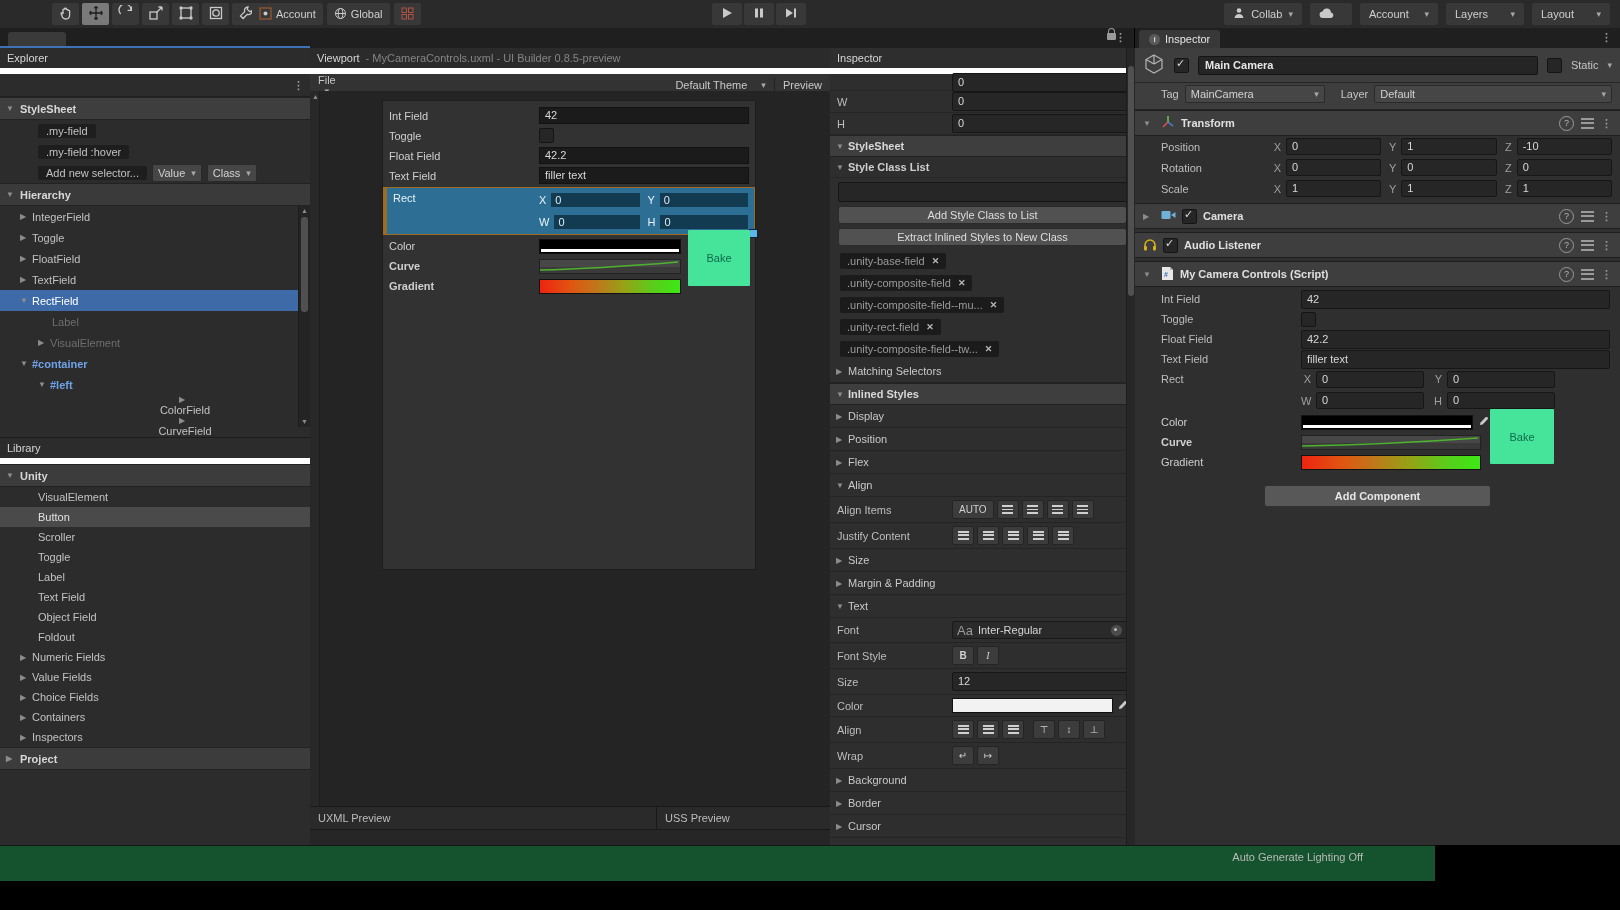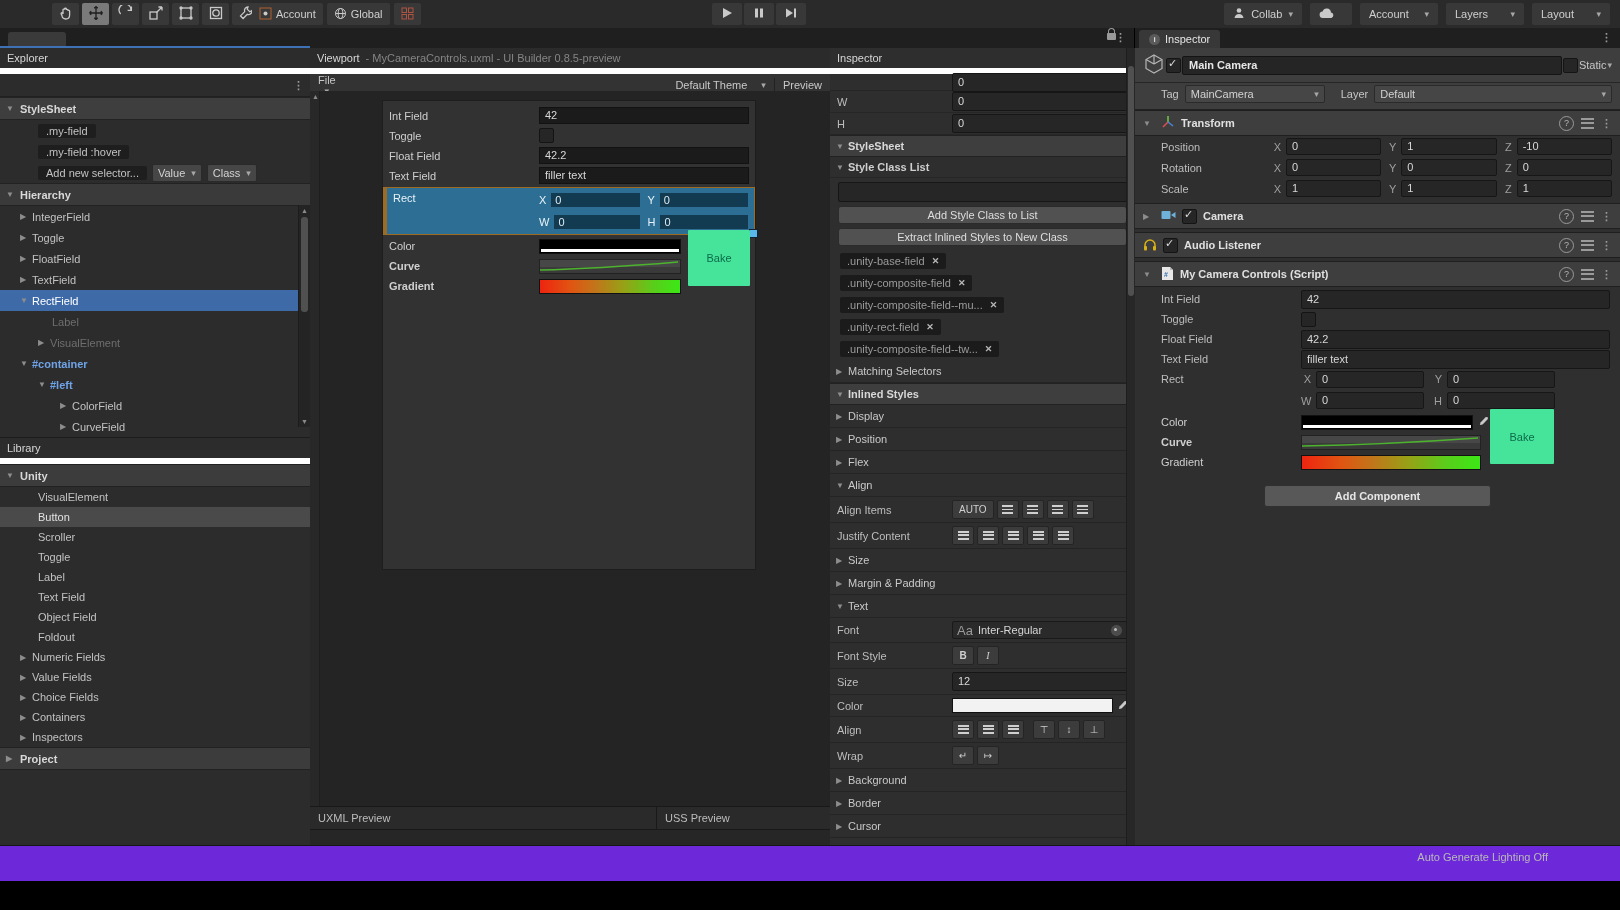--- a/index.html
+++ b/index.html
@@ -47,21 +47,21 @@
   #leftPanel{left:0;width:310px;border-right:1px solid #191919;}
   #viewport{left:310px;width:520px;border-right:1px solid #191919;background:#2b2b2b;}
   #uibInsp{left:830px;width:305px;border-right:1px solid #191919;background:#2e2e2e;}
   #unityInsp{left:1135px;width:485px;background:#2f2f2f;}
   .ptitle{height:20px;display:flex;align-items:center;padding:0 7px;border-bottom:6px solid #ffffff;color:#d6d6d6;}
   
   .minitool{height:22px;border-bottom:1px solid #202020;display:flex;align-items:center;justify-content:flex-end;padding:0 6px;}
   .sechdr{height:21px;background:#3e3e3e;border-top:1px solid #222;border-bottom:1px solid #222;display:flex;align-items:center;padding:0 6px;font-weight:bold;color:#d8d8d8;gap:2px;}
   .trow{height:21px;display:flex;align-items:center;color:#c2c2c2;}
   .trow .fo{flex:none;}
-  .d1{padding-left:20px;}.d2{padding-left:38px;}.d3{padding-left:60px;}
+  .d1{padding-left:20px;}.d2{padding-left:38px;}.d3{padding-left:60px;flex-direction:column;}
   .sel{background:#3e6ba8;color:#fff;}
   .dim{color:#6e6e6e;}
   .bluetext{color:#6fa3e8;font-weight:bold;}
   .chip{background:#1e1e1e;padding:1px 8px;border-radius:2px;}
   .ddl{background:#464646;border:1px solid #2a2a2a;border-radius:2px;height:16px;display:flex;align-items:center;gap:6px;padding:0 5px;color:#d2d2d2;}
   .librow{height:20px;display:flex;align-items:center;color:#c2c2c2;}
   .librow.hl{background:#4a4a4a;color:#e2e2e2;}
   .vscroll{position:absolute;width:11px;background:#242424;border-left:1px solid #1c1c1c;}
   .vthumb{position:absolute;left:2px;width:7px;background:#505050;border-radius:3px;}
   .sarrow{position:absolute;left:1px;width:9px;text-align:center;color:#8a8a8a;font-size:7px;}
@@ -105,42 +105,42 @@
   .pill .x{color:#b9b9b9;font-size:9px;font-weight:bold;}
   .ctlrow{display:flex;align-items:center;padding:3px 7px;border-bottom:1px solid #242424;gap:3px;}
   .ctlrow .il{width:112px;flex:none;color:#bdbdbd;}
   .autobtn{height:17px;padding:0 6px;background:#3c3c3c;border:1px solid #242424;border-radius:2px;display:flex;align-items:center;color:#cfcfcf;font-size:10px;}
   .objfld{flex:1;background:#2a2a2a;border:1px solid #191919;border-radius:2px;height:16px;display:flex;align-items:center;gap:5px;padding:0 4px;color:#d6d6d6;}
   .picker{margin-left:auto;width:11px;height:11px;border-radius:50%;background:#4c4c4c;border:1px solid #2a2a2a;position:relative;}
   .picker::after{content:"";position:absolute;left:3px;top:3px;width:3px;height:3px;border-radius:50%;background:#bbb;}
   .whitesw{flex:1;height:13px;background:#f2f2f2;border:1px solid #111;}
   .iscroll{position:absolute;right:0;top:0;bottom:0;width:8px;background:#272727;border-left:1px solid #1d1d1d;}
   
-  .gohdr{height:34px;background:#3e3e3e;border-bottom:1px solid #262626;display:flex;align-items:center;gap:1px;padding:0 8px;}
+  .gohdr{height:34px;background:#3e3e3e;border-bottom:1px solid #262626;display:flex;align-items:center;gap:9px;padding:0 8px;}
   .goname{flex:1;background:#252525;border:1px solid #141414;border-radius:2px;height:17px;line-height:17px;padding:0 6px;color:#e6e6e6;font-weight:bold;}
   .tagrow{height:22px;background:#3e3e3e;border-bottom:1px solid #222;display:flex;align-items:center;gap:6px;padding:0 8px 4px 26px;}
   .comphdr{height:24px;background:#3e3e3e;border-top:1px solid #1f1f1f;border-bottom:1px solid #1f1f1f;display:flex;align-items:center;gap:6px;padding:0 8px;}
   .comphdr .t{font-weight:bold;color:#e0e0e0;}
   .hic{margin-left:auto;display:flex;gap:7px;align-items:center;}
   .help{width:13px;height:13px;border-radius:50%;border:1px solid #9a9a9a;color:#b5b5b5;font-size:9px;display:flex;align-items:center;justify-content:center;}
   .preset{width:13px;height:11px;background:linear-gradient(#9a9a9a 0 2px,transparent 2px 4.5px,#9a9a9a 4.5px 6.5px,transparent 6.5px 9px,#9a9a9a 9px 11px);}
   .vrow{height:21px;display:flex;align-items:center;gap:5px;padding:0 8px 0 26px;}
   .vrow .vl{width:105px;color:#bdbdbd;}
   .axl{color:#9f9f9f;width:10px;text-align:right;}
   .vfld{flex:1;background:#262626;border:1px solid #161616;border-radius:2px;height:15px;line-height:15px;padding:0 5px;color:#d8d8d8;}
   .srow{height:20px;display:flex;align-items:center;padding:0 10px 0 26px;}
   .srow .sl{width:140px;color:#bdbdbd;flex:none;}
   .srow .fld{flex:1;}
   .scriptbody{position:relative;}
   .srect{display:flex;padding:1px 10px 1px 26px;height:40px;}
   .srect .sl{width:140px;color:#bdbdbd;padding-top:3px;}
   .srgrid{flex:1;display:grid;grid-template-columns:1fr 1fr;grid-template-rows:1fr 1fr;gap:3px 8px;padding-right:55px;}
   .addcomp{margin:14px auto 0;width:225px;height:20px;background:#585858;border:1px solid #303030;border-radius:3px;color:#e6e6e6;display:flex;align-items:center;justify-content:center;font-weight:bold;}
   
-  .statusbar{position:absolute;left:0;top:845px;width:1620px;height:35px;background:#6d28d9;border-top:1px solid #161616;}
+  .statusbar{position:absolute;left:0;top:845px;width:1435px;height:35px;background:#14532d;border-top:1px solid #161616;}
   .statustxt{position:absolute;right:72px;top:5px;color:#b9b9b9;}
 </style>
 </head>
 <body>
 
 <div class="topbar">
   <div class="tools">
     <div class="tbtn">
         <span><svg width="16" height="16" viewBox="0 0 16 16">
             <path d="M5 9V4.8c0-1 1.6-1 1.6 0V4c0-1 1.7-1 1.7 0v1c0-1 1.7-.9 1.7.1V6c0-.9 1.6-.9 1.6.1V10c0 2.4-1.5 4-3.8 4C5.5 14 4 12.6 4 10.6L3.2 8.9c-.5-1 .9-1.7 1.4-.7z"></path>

